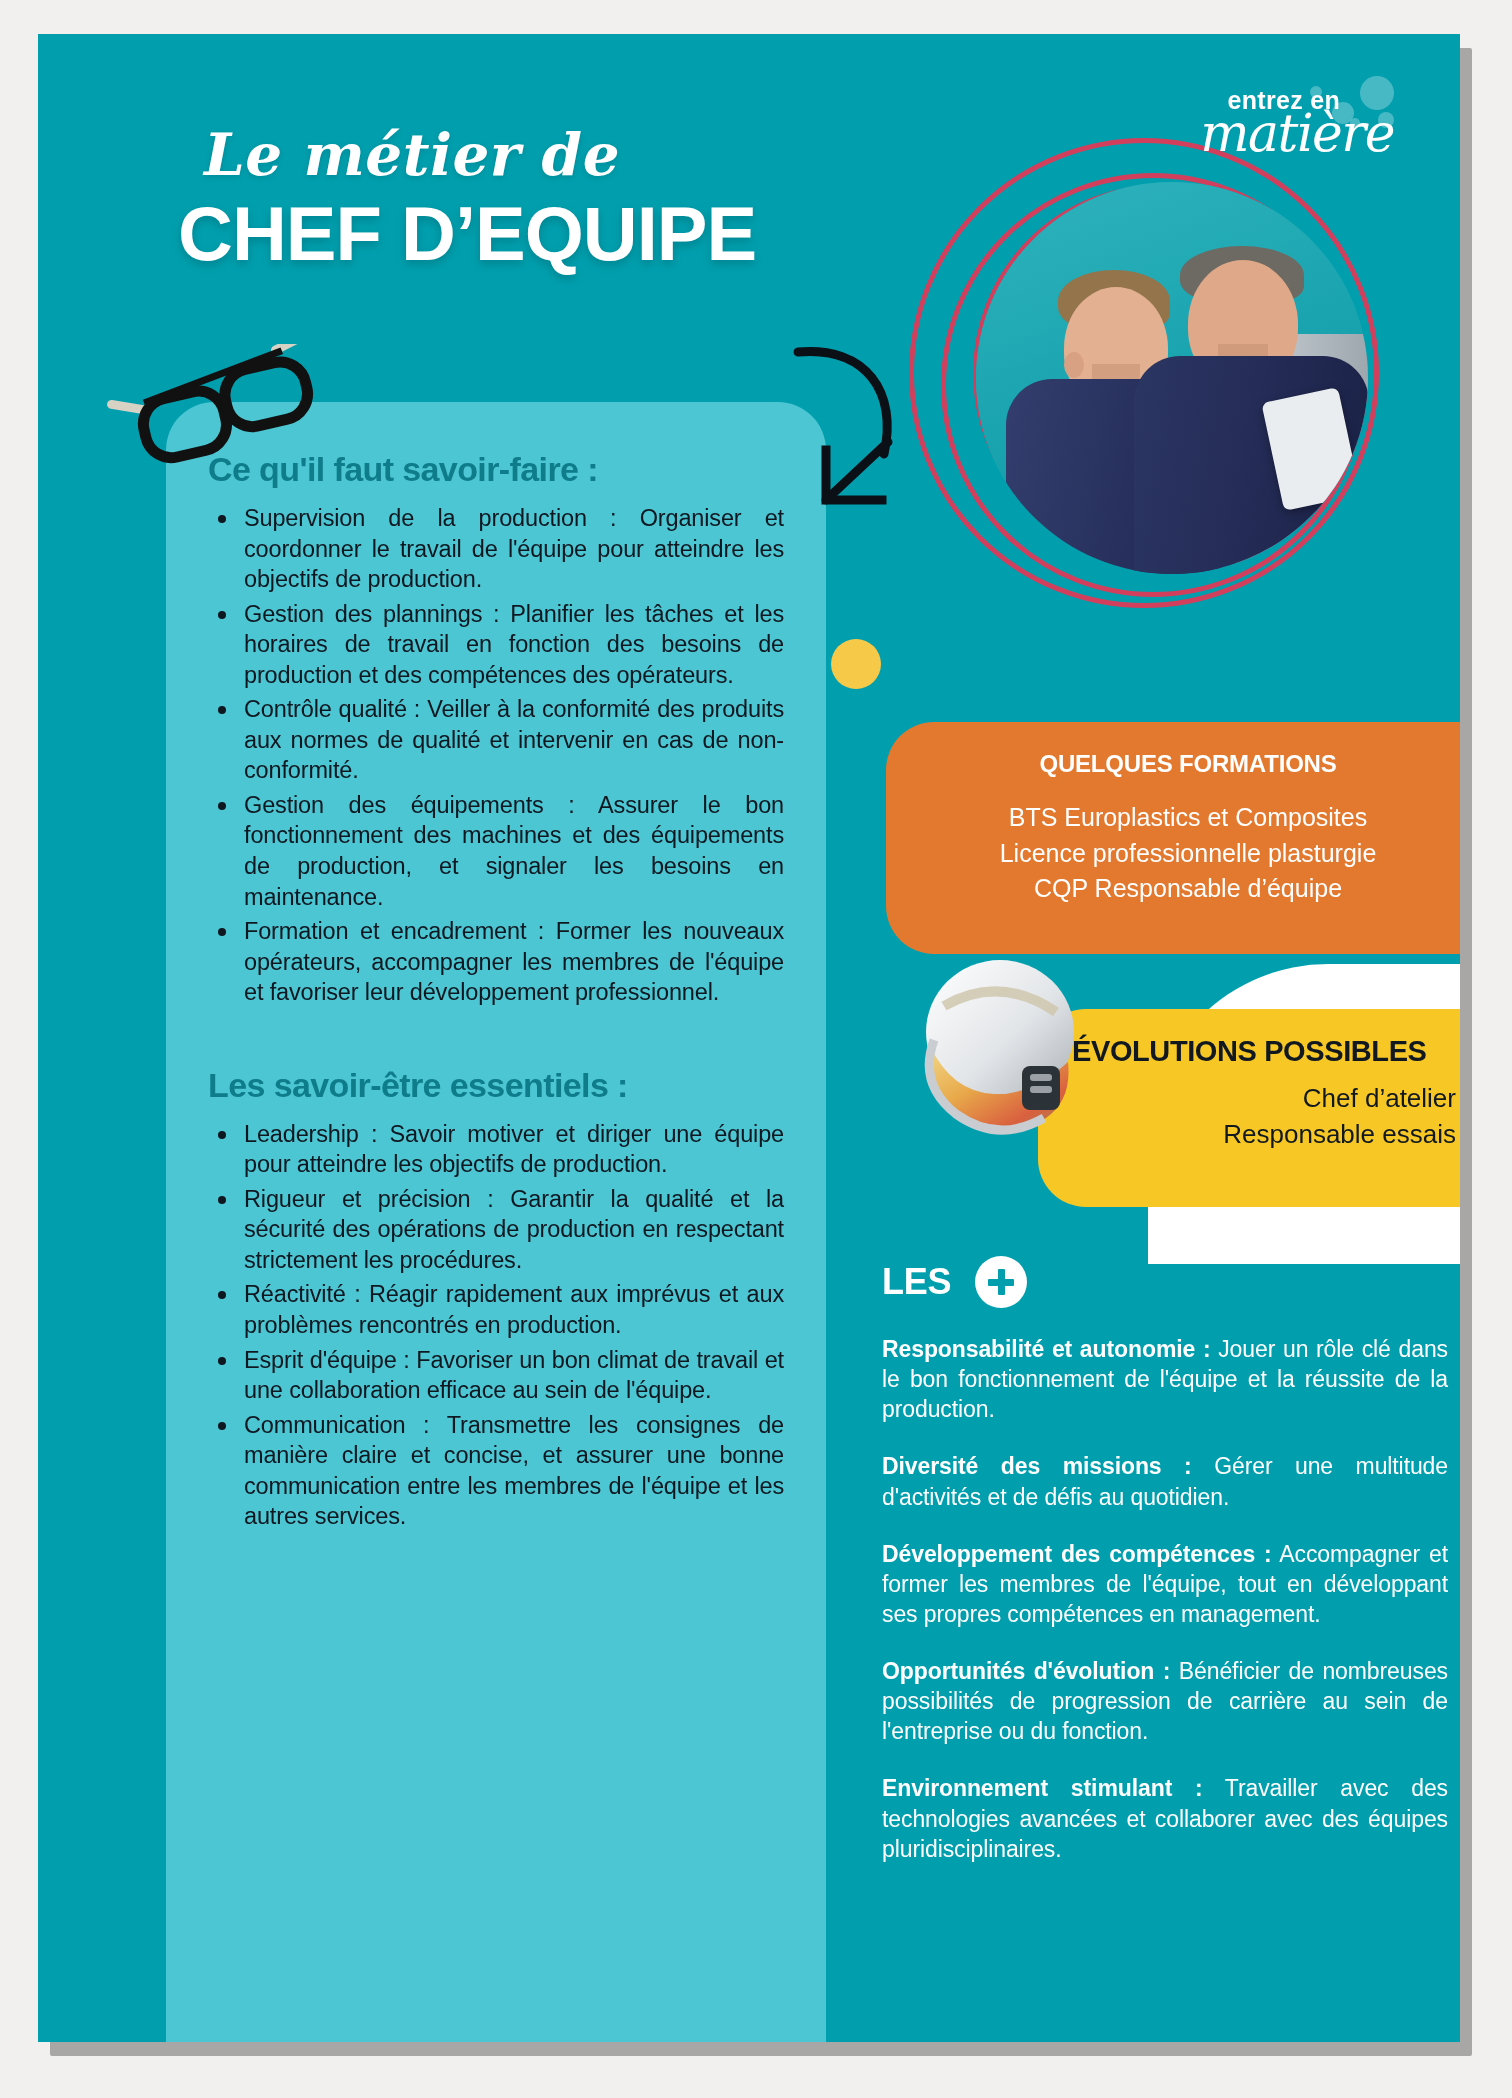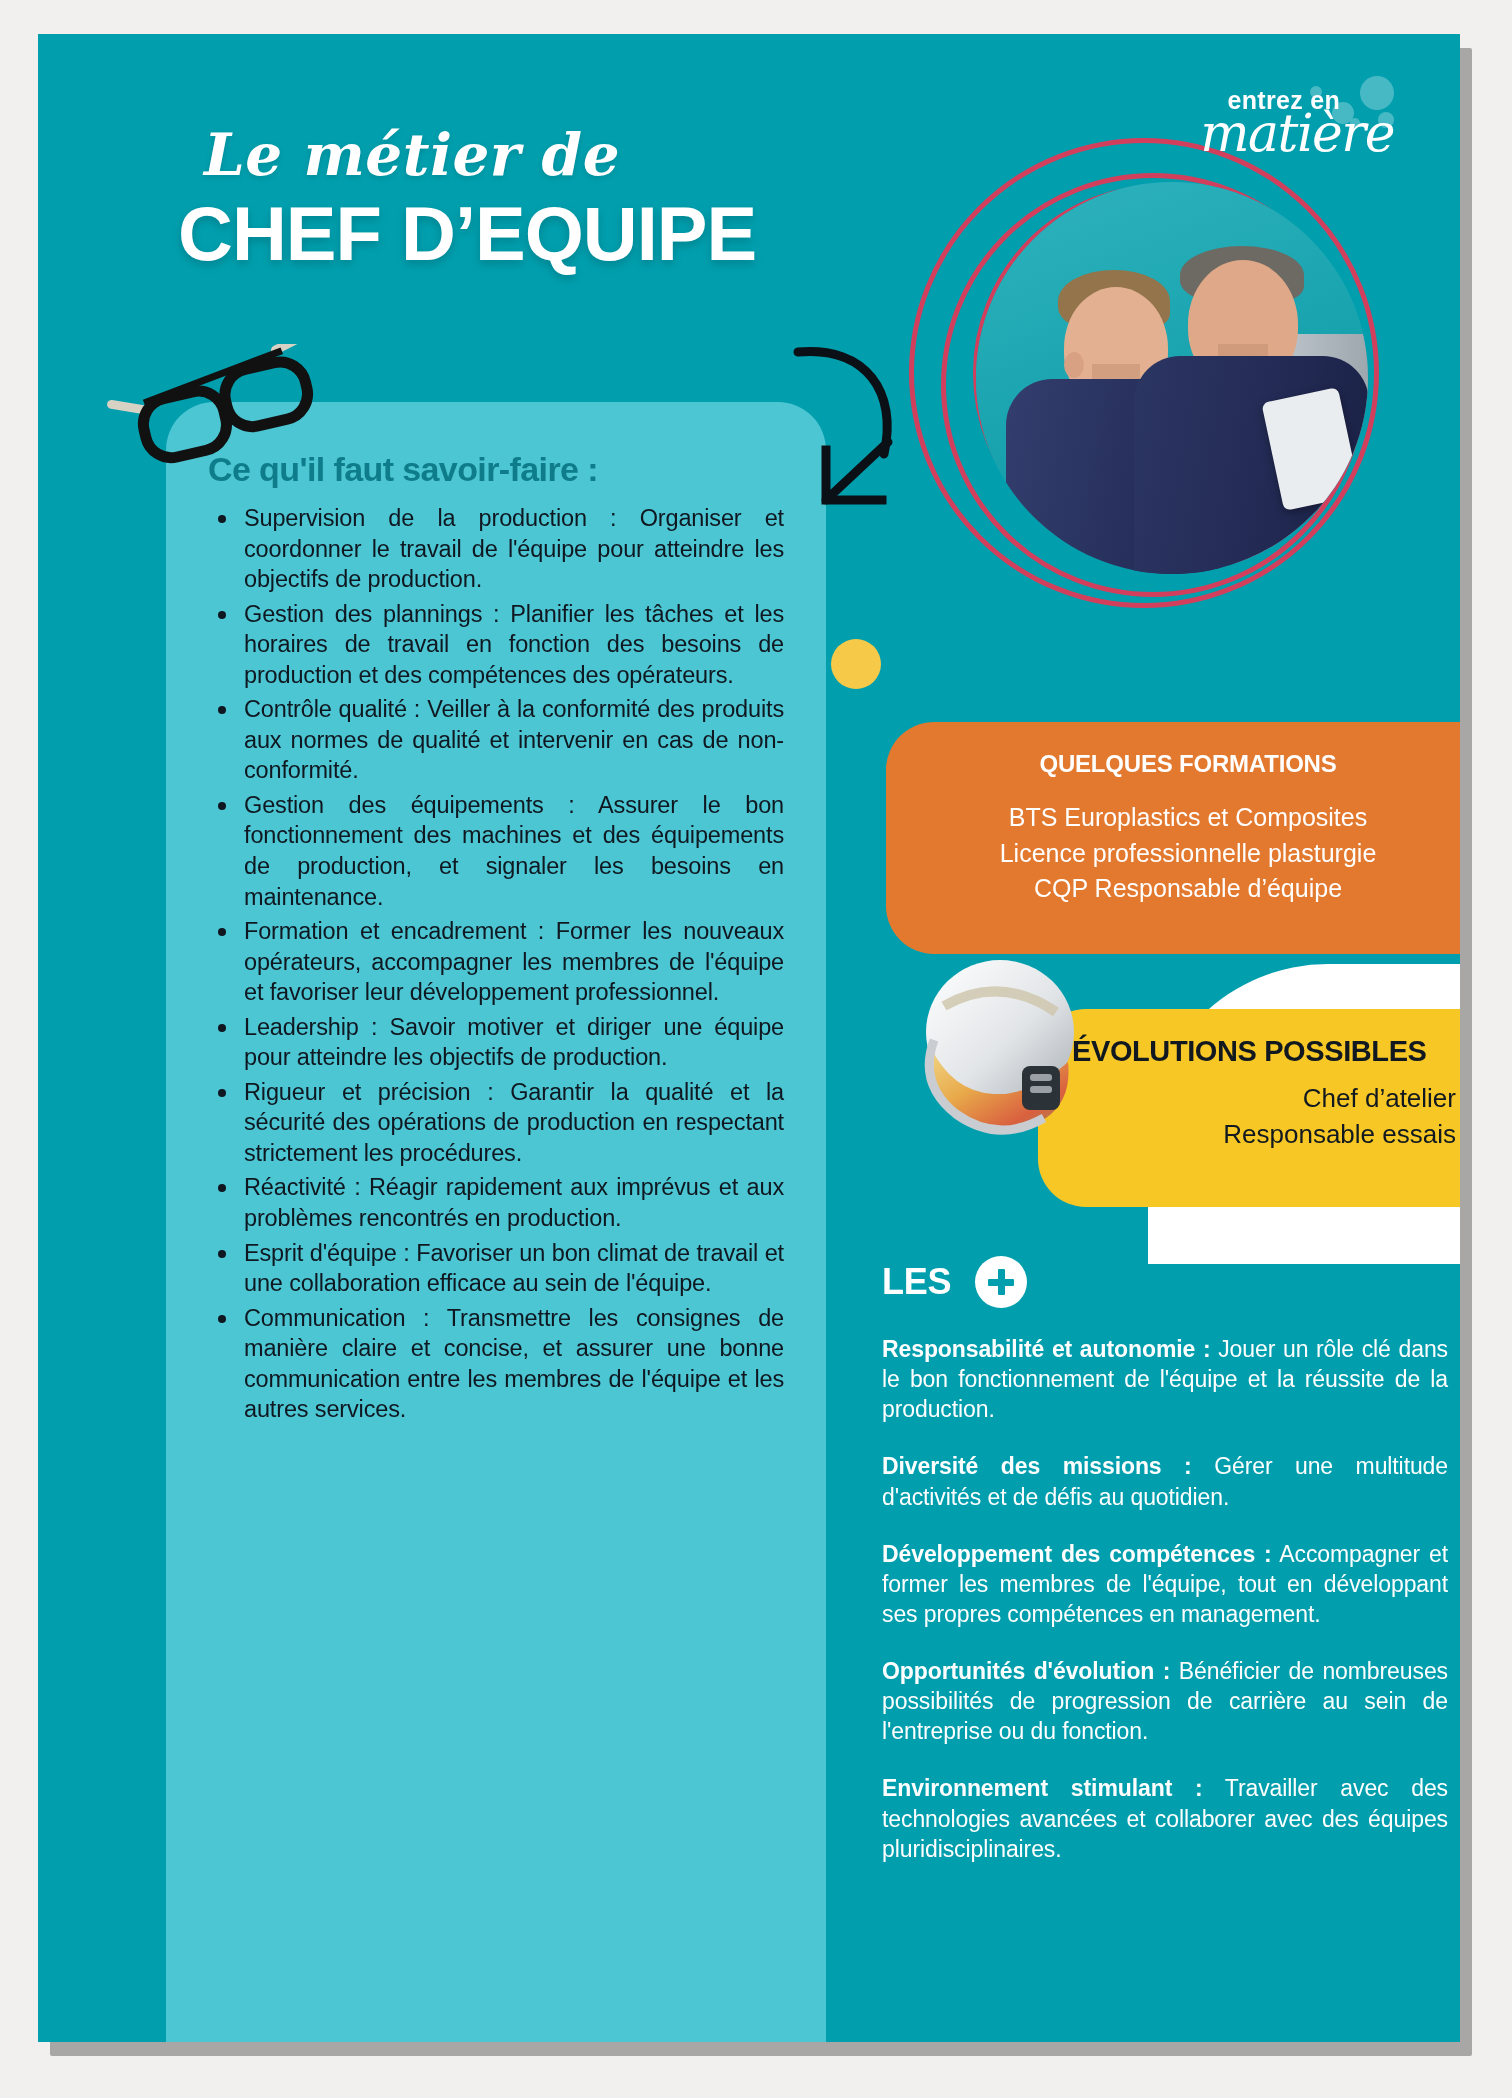--- a/index.html
+++ b/index.html
@@ -305,20 +305,21 @@
       <div class="card-inner">
         <div class="sec-heading">Ce qu'il faut savoir-faire :</div>
         <ul class="bullets" id="sf-list">
             <li>Supervision de la production : Organiser et coordonner le travail de l'équipe pour atteindre les objectifs de production.</li>
             <li>Gestion des plannings : Planifier les tâches et les horaires de travail en fonction des besoins de production et des compétences des opérateurs.</li>
             <li>Contrôle qualité : Veiller à la conformité des produits aux normes de qualité et intervenir en cas de non-conformité.</li>
             <li>Gestion des équipements : Assurer le bon fonctionnement des machines et des équipements de production, et signaler les besoins en maintenance.</li>
             <li>Formation et encadrement : Former les nouveaux opérateurs, accompagner les membres de l'équipe et favoriser leur développement professionnel.</li>
           </ul>
 
+        <div class="sec-heading second">Les savoir-être essentiels :</div>
         <ul class="bullets" id="se-list">
             <li>Leadership : Savoir motiver et diriger une équipe pour atteindre les objectifs de production.</li>
             <li>Rigueur et précision : Garantir la qualité et la sécurité des opérations de production en respectant strictement les procédures.</li>
             <li>Réactivité : Réagir rapidement aux imprévus et aux problèmes rencontrés en production.</li>
             <li>Esprit d'équipe : Favoriser un bon climat de travail et une collaboration efficace au sein de l'équipe.</li>
             <li>Communication : Transmettre les consignes de manière claire et concise, et assurer une bonne communication entre les membres de l'équipe et les autres services.</li>
           </ul>
       </div>
     </div>
 

